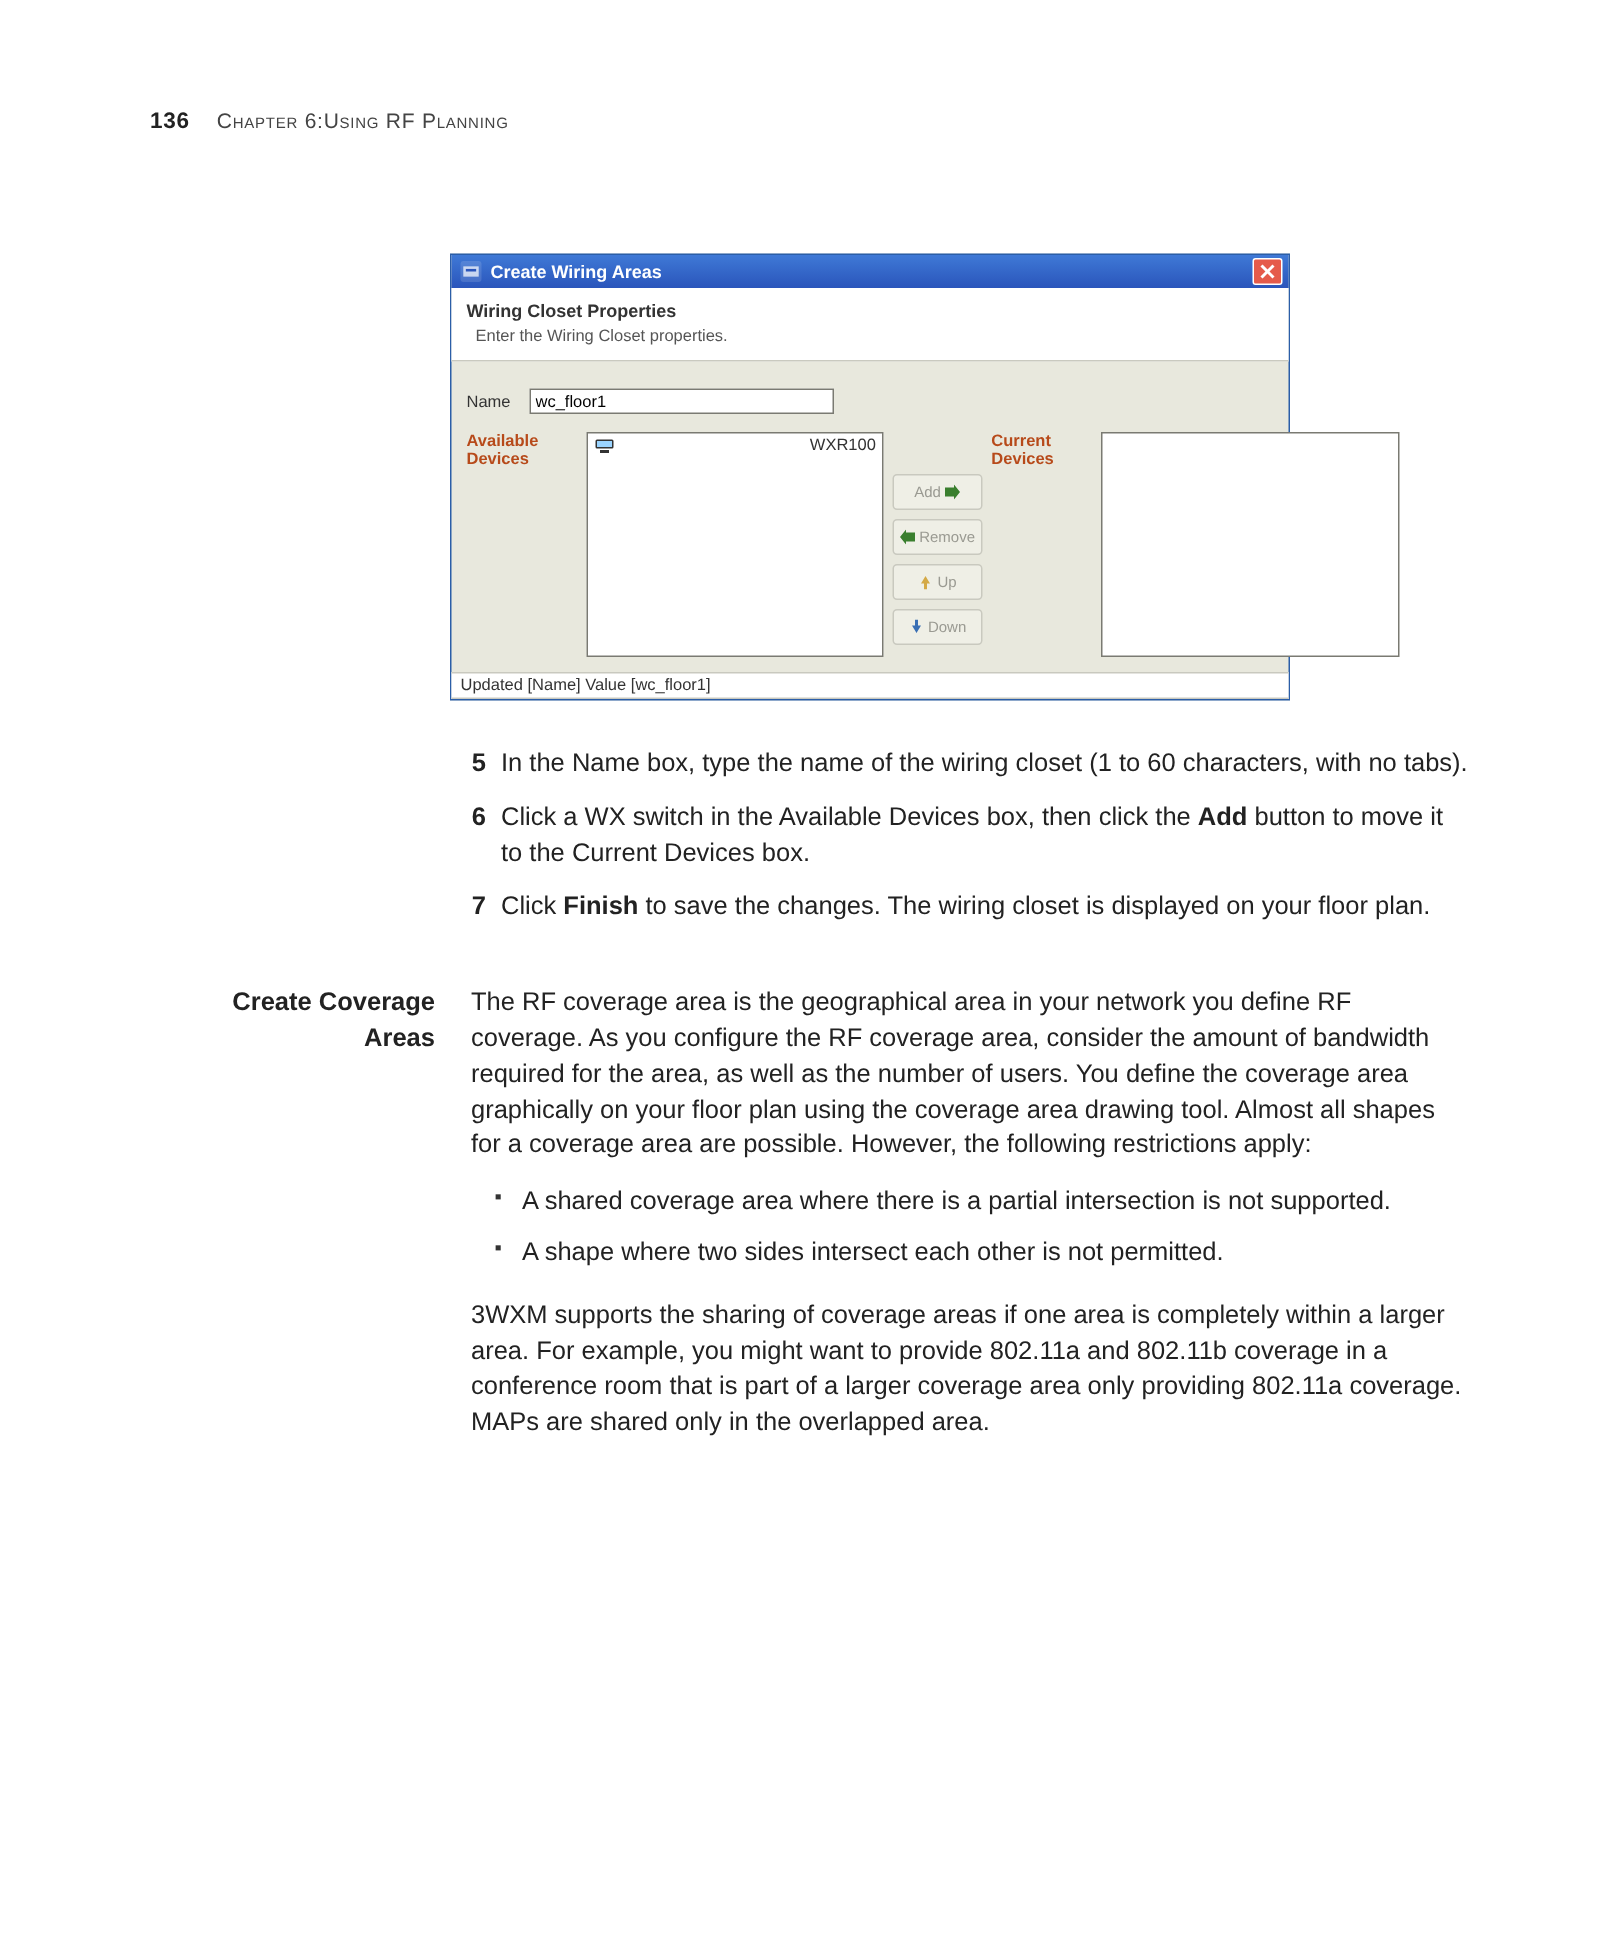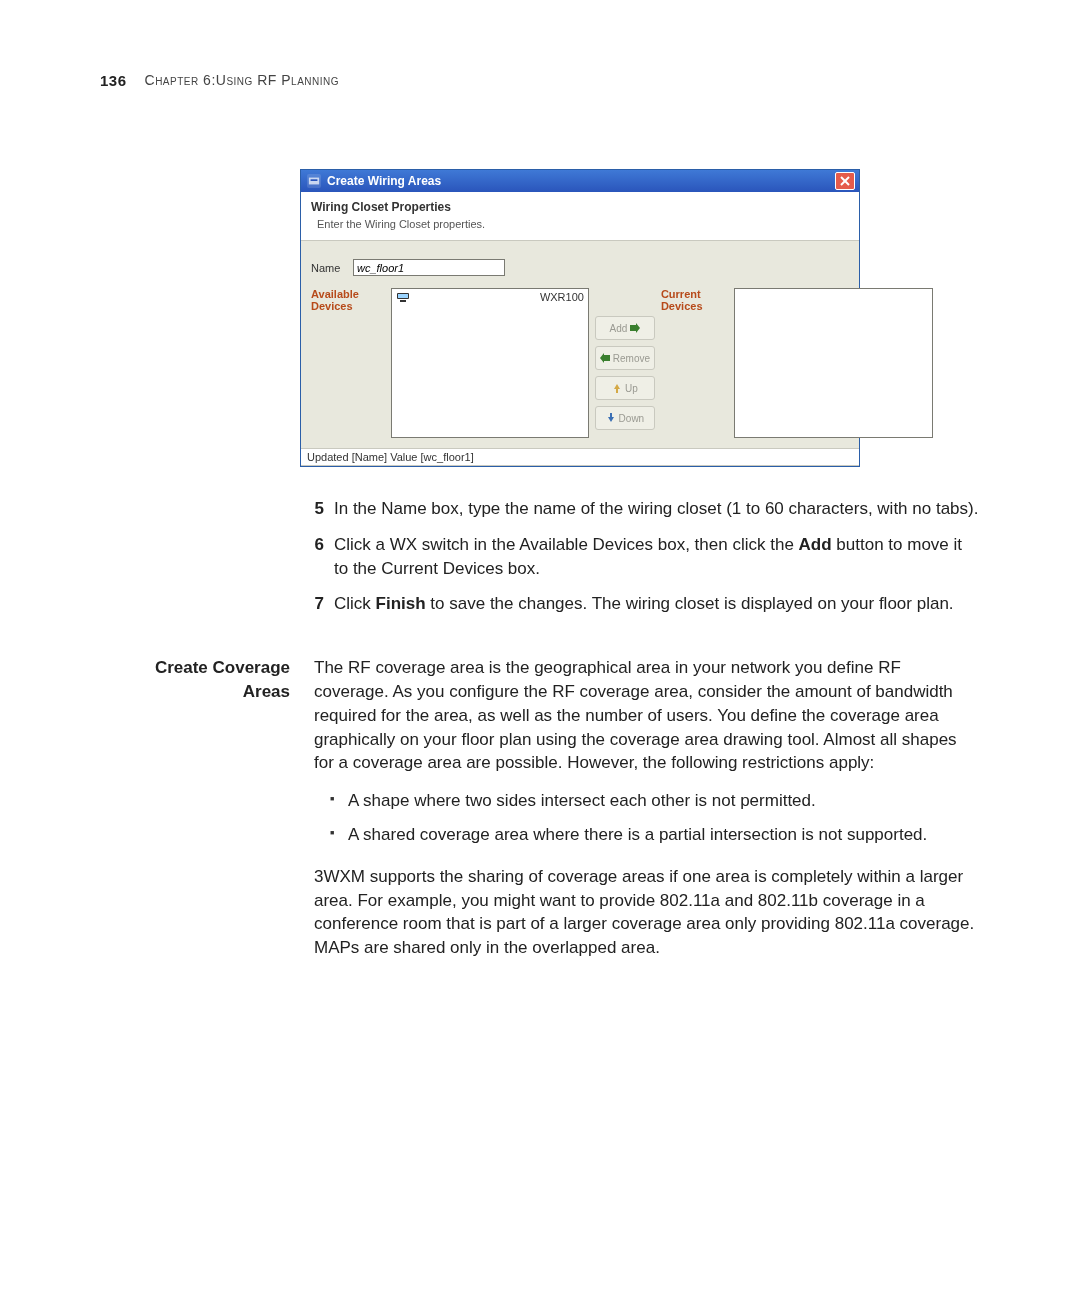--- a/index.html
+++ b/index.html
@@ -101,29 +101,28 @@
     display: flex;
     align-items: center;
     margin-bottom: 12px;
   }
   .name-row label {
     width: 42px;
     font-size: 11px;
     color: #333;
   }
   .name-row input {
-    width: 152px;
+    width: 203px;
     border: 1px solid #7a7a72;
     background: #ffffff;
     font-family: Tahoma, sans-serif;
     font-size: 11px;
     padding: 1px 3px;
     height: 17px;
     box-sizing: border-box;
-    font-style: italic;
   }
 
   .lists-row {
     display: flex;
     align-items: flex-start;
     gap: 6px;
   }
   .list-col {
     display: flex;
     flex-direction: row;
@@ -390,20 +389,20 @@
   </ol>
 
   <div class="section-row doc">
     <div class="section-label">
       <span>Create Coverage</span><br>
       <span>Areas</span>
     </div>
     <div class="section-body">
       <p>The RF coverage area is the geographical area in your network you define RF coverage. As you configure the RF coverage area, consider the amount of bandwidth required for the area, as well as the number of users. You define the coverage area graphically on your floor plan using the coverage area drawing tool. Almost all shapes for a coverage area are possible. However, the following restrictions apply:</p>
       <ul class="bullets">
+        <li>A shared coverage area where there is a partial intersection is not supported.</li>
         <li>A shape where two sides intersect each other is not permitted.</li>
-        <li>A shared coverage area where there is a partial intersection is not supported.</li>
       </ul>
       <p>3WXM supports the sharing of coverage areas if one area is completely within a larger area. For example, you might want to provide 802.11a and 802.11b coverage in a conference room that is part of a larger coverage area only providing 802.11a coverage. MAPs are shared only in the overlapped area.</p>
     </div>
   </div>
 
 </div>
 
 </body></html>

